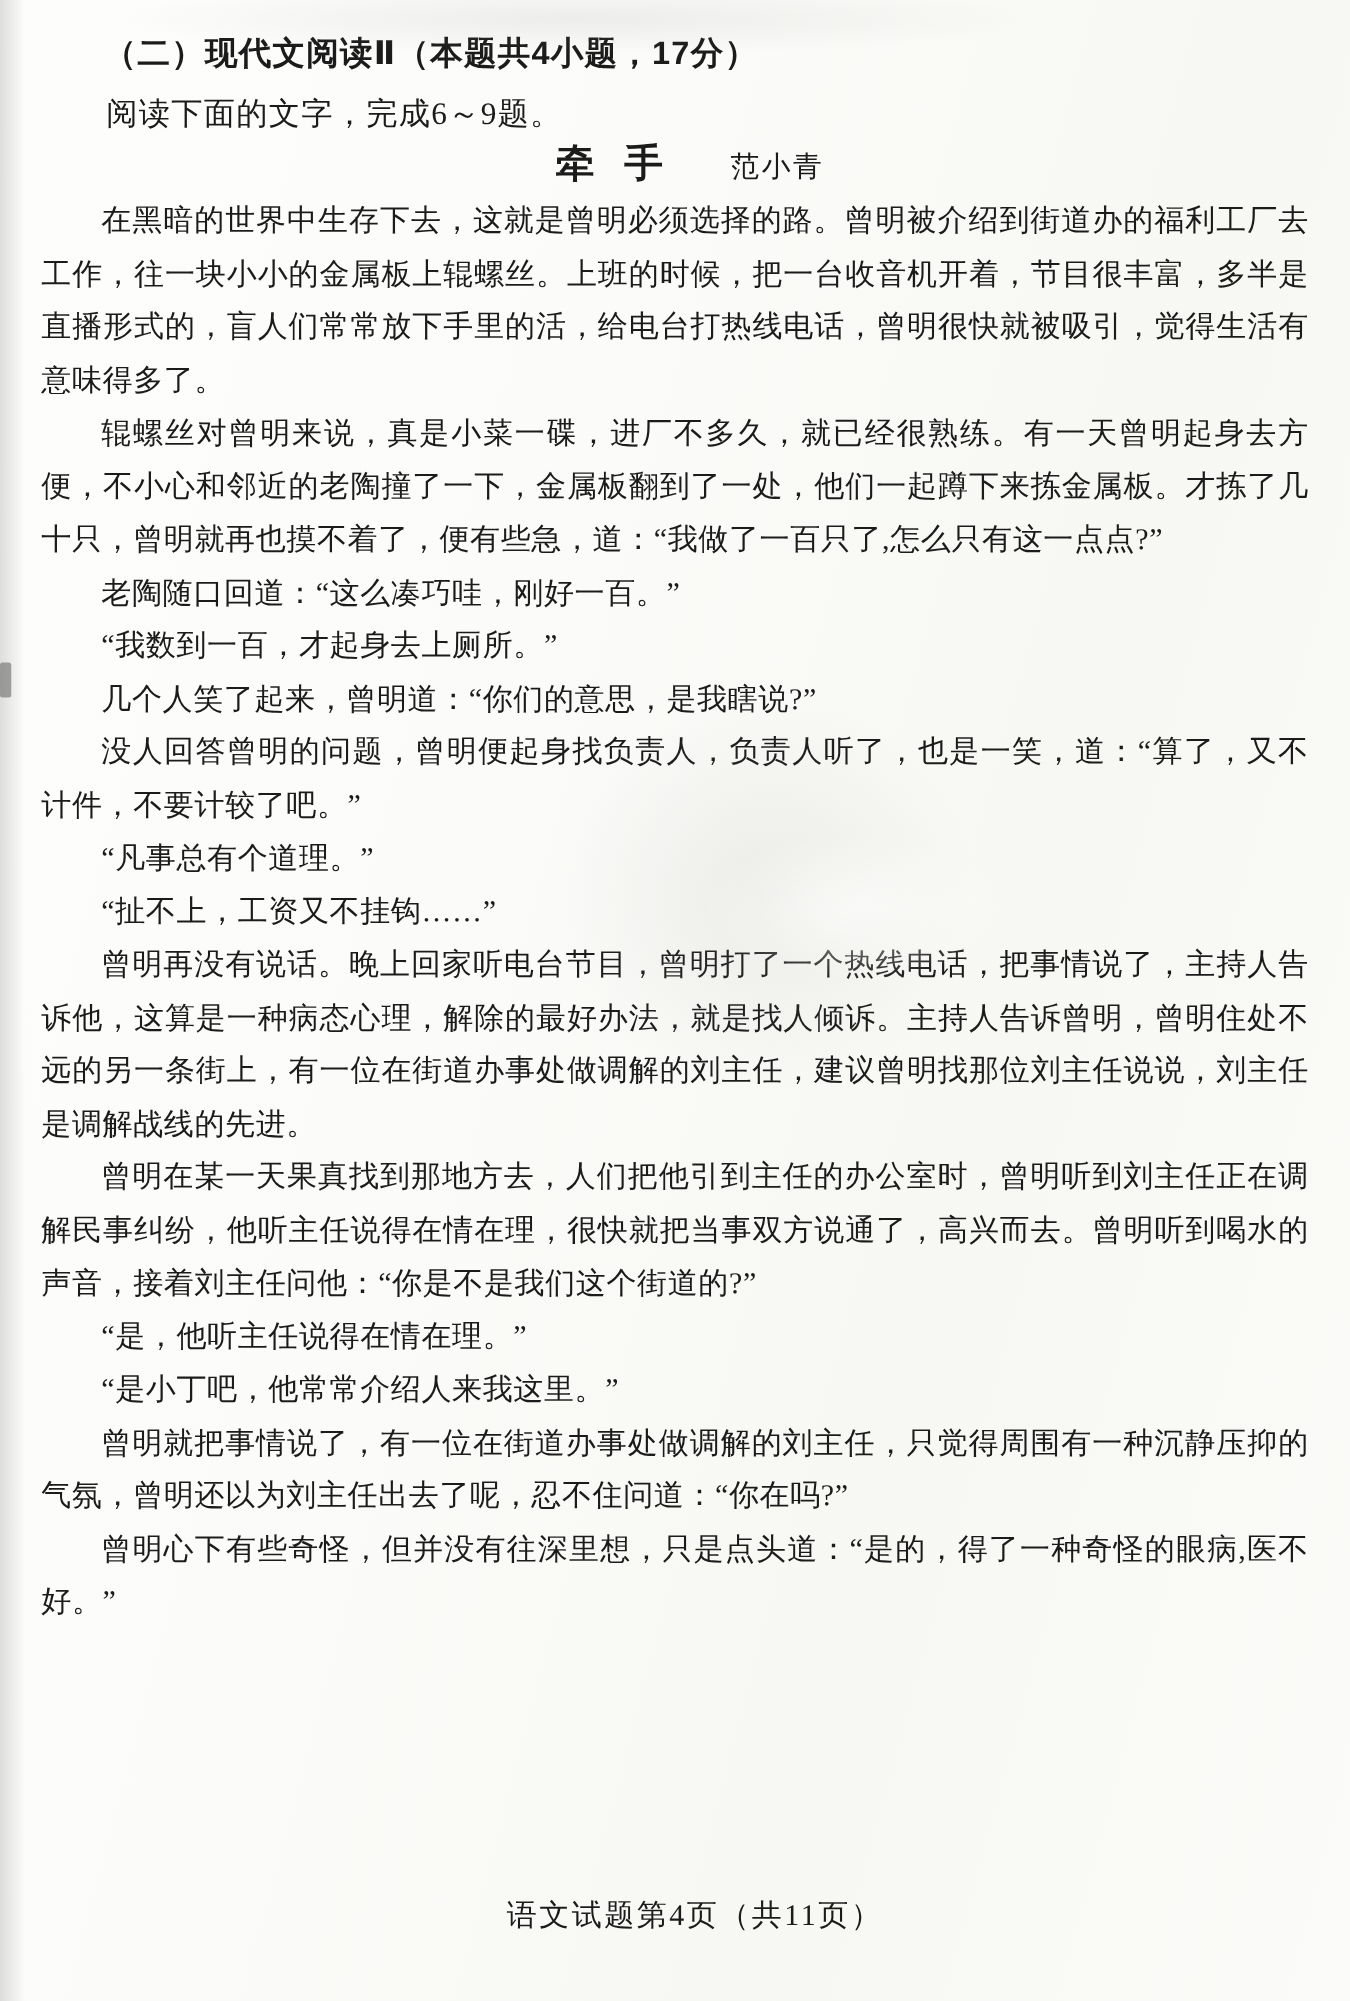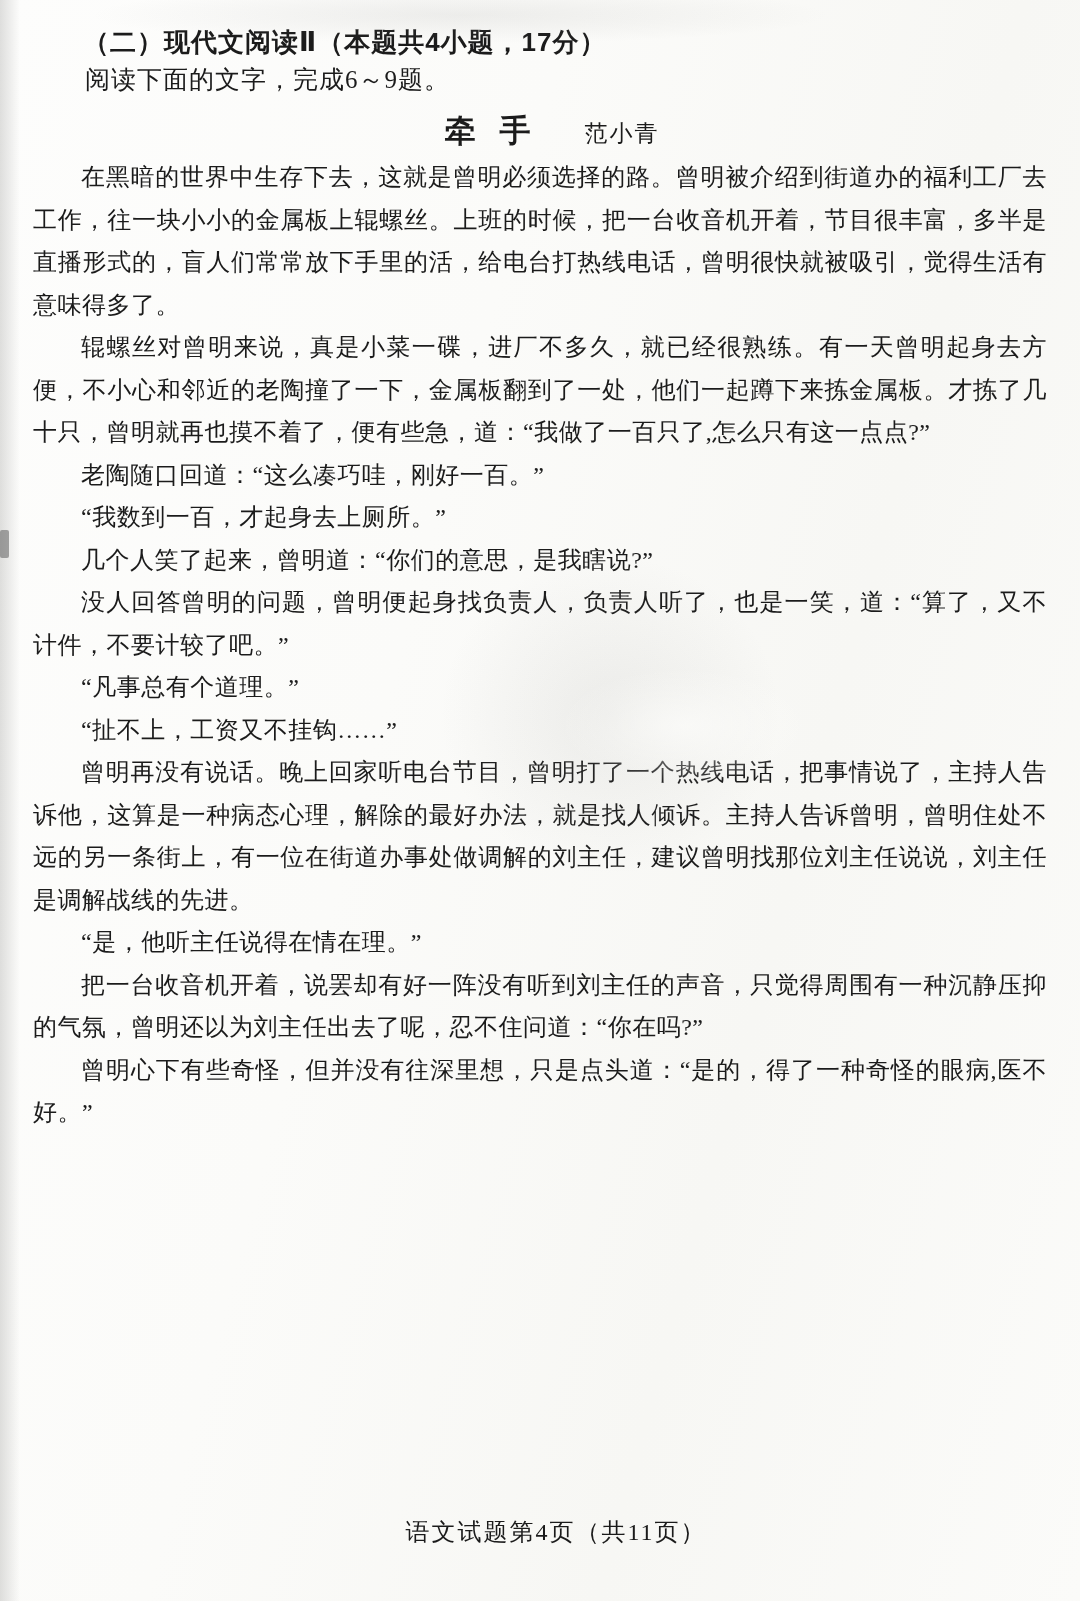--- a/index.html
+++ b/index.html
@@ -15,21 +15,21 @@
     overflow:hidden;
     color:#1b1b1b;
   }
   .section-heading{
     position:absolute;left:33px;top:22px;width:1014px;
     font-family:"Liberation Sans","DejaVu Sans",sans-serif;
     font-weight:700;font-size:26px;line-height:40px;
     text-indent:50px;letter-spacing:1px;
   }
   .instruction{
-    position:absolute;left:33px;top:60px;width:1014px;
+    position:absolute;left:33px;top:72px;width:1014px;
     font-size:25px;line-height:40px;text-indent:52px;letter-spacing:1px;
   }
   .title-row{
     position:absolute;left:0;top:110px;width:1080px;
     text-align:center;white-space:nowrap;padding-left:12px;
   }
   .story-title{
     font-size:31px;font-weight:700;letter-spacing:8px;
     vertical-align:baseline;
   }
@@ -86,22 +86,24 @@
   <div class="paragraphs">
       <p class="para">在黑暗的世界中生存下去，这就是曾明必须选择的路。曾明被介绍到街道办的福利工厂去工作，往一块小小的金属板上辊螺丝。上班的时候，把一台收音机开着，节目很丰富，多半是直播形式的，盲人们常常放下手里的活，给电台打热线电话，曾明很快就被吸引，觉得生活有意味得多了。</p>
       <p class="para">辊螺丝对曾明来说，真是小菜一碟，进厂不多久，就已经很熟练。有一天曾明起身去方便，不小心和邻近的老陶撞了一下，金属板翻到了一处，他们一起蹲下来拣金属板。才拣了几十只，曾明就再也摸不着了，便有些急，道：“我做了一百只了,怎么只有这一点点?”</p>
       <p class="para">老陶随口回道：“这么凑巧哇，刚好一百。”</p>
       <p class="para">“我数到一百，才起身去上厕所。”</p>
       <p class="para">几个人笑了起来，曾明道：“你们的意思，是我瞎说?”</p>
       <p class="para">没人回答曾明的问题，曾明便起身找负责人，负责人听了，也是一笑，道：“算了，又不计件，不要计较了吧。”</p>
       <p class="para">“凡事总有个道理。”</p>
       <p class="para">“扯不上，工资又不挂钩……”</p>
       <p class="para">曾明再没有说话。晚上回家听电台节目，曾明打了一个热线电话，把事情说了，主持人告诉他，这算是一种病态心理，解除的最好办法，就是找人倾诉。主持人告诉曾明，曾明住处不远的另一条街上，有一位在街道办事处做调解的刘主任，建议曾明找那位刘主任说说，刘主任是调解战线的先进。</p>
+      <p class="para">曾明在某一天果真找到那地方去，人们把他引到主任的办公室时，曾明听到刘主任正在调解民事纠纷，他听主任说得在情在理，很快就把当事双方说通了，高兴而去。曾明听到喝水的声音，接着刘主任问他：“你是不是我们这个街道的?”</p>
       <p class="para">“是，他听主任说得在情在理。”</p>
-      <p class="para">把一台收音机开着，说罢却有好一阵没有听到刘主任的声音，只觉得周围有一种沉静压抑的气氛，曾明还以为刘主任出去了呢，忍不住问道：“你在吗?”</p>
+      <p class="para">“是小丁吧，他常常介绍人来我这里。”</p>
+      <p class="para">曾明就把事情说了，有一位在街道办事处做调解的刘主任，只觉得周围有一种沉静压抑的气氛，曾明还以为刘主任出去了呢，忍不住问道：“你在吗?”</p>
       <p class="para">曾明心下有些奇怪，但并没有往深里想，只是点头道：“是的，得了一种奇怪的眼病,医不好。”</p>
     </div>
 
   <div class="footer">语文试题第4页（共11页）</div>
 
   <div class="deco left-edge-shadow"></div>
   <div class="deco left-edge-mark"></div>
   <div class="deco scan-smudge-top"></div>
   <div class="deco scan-smudge-middle"></div>
   <div class="deco ink-fade-spot"></div>

